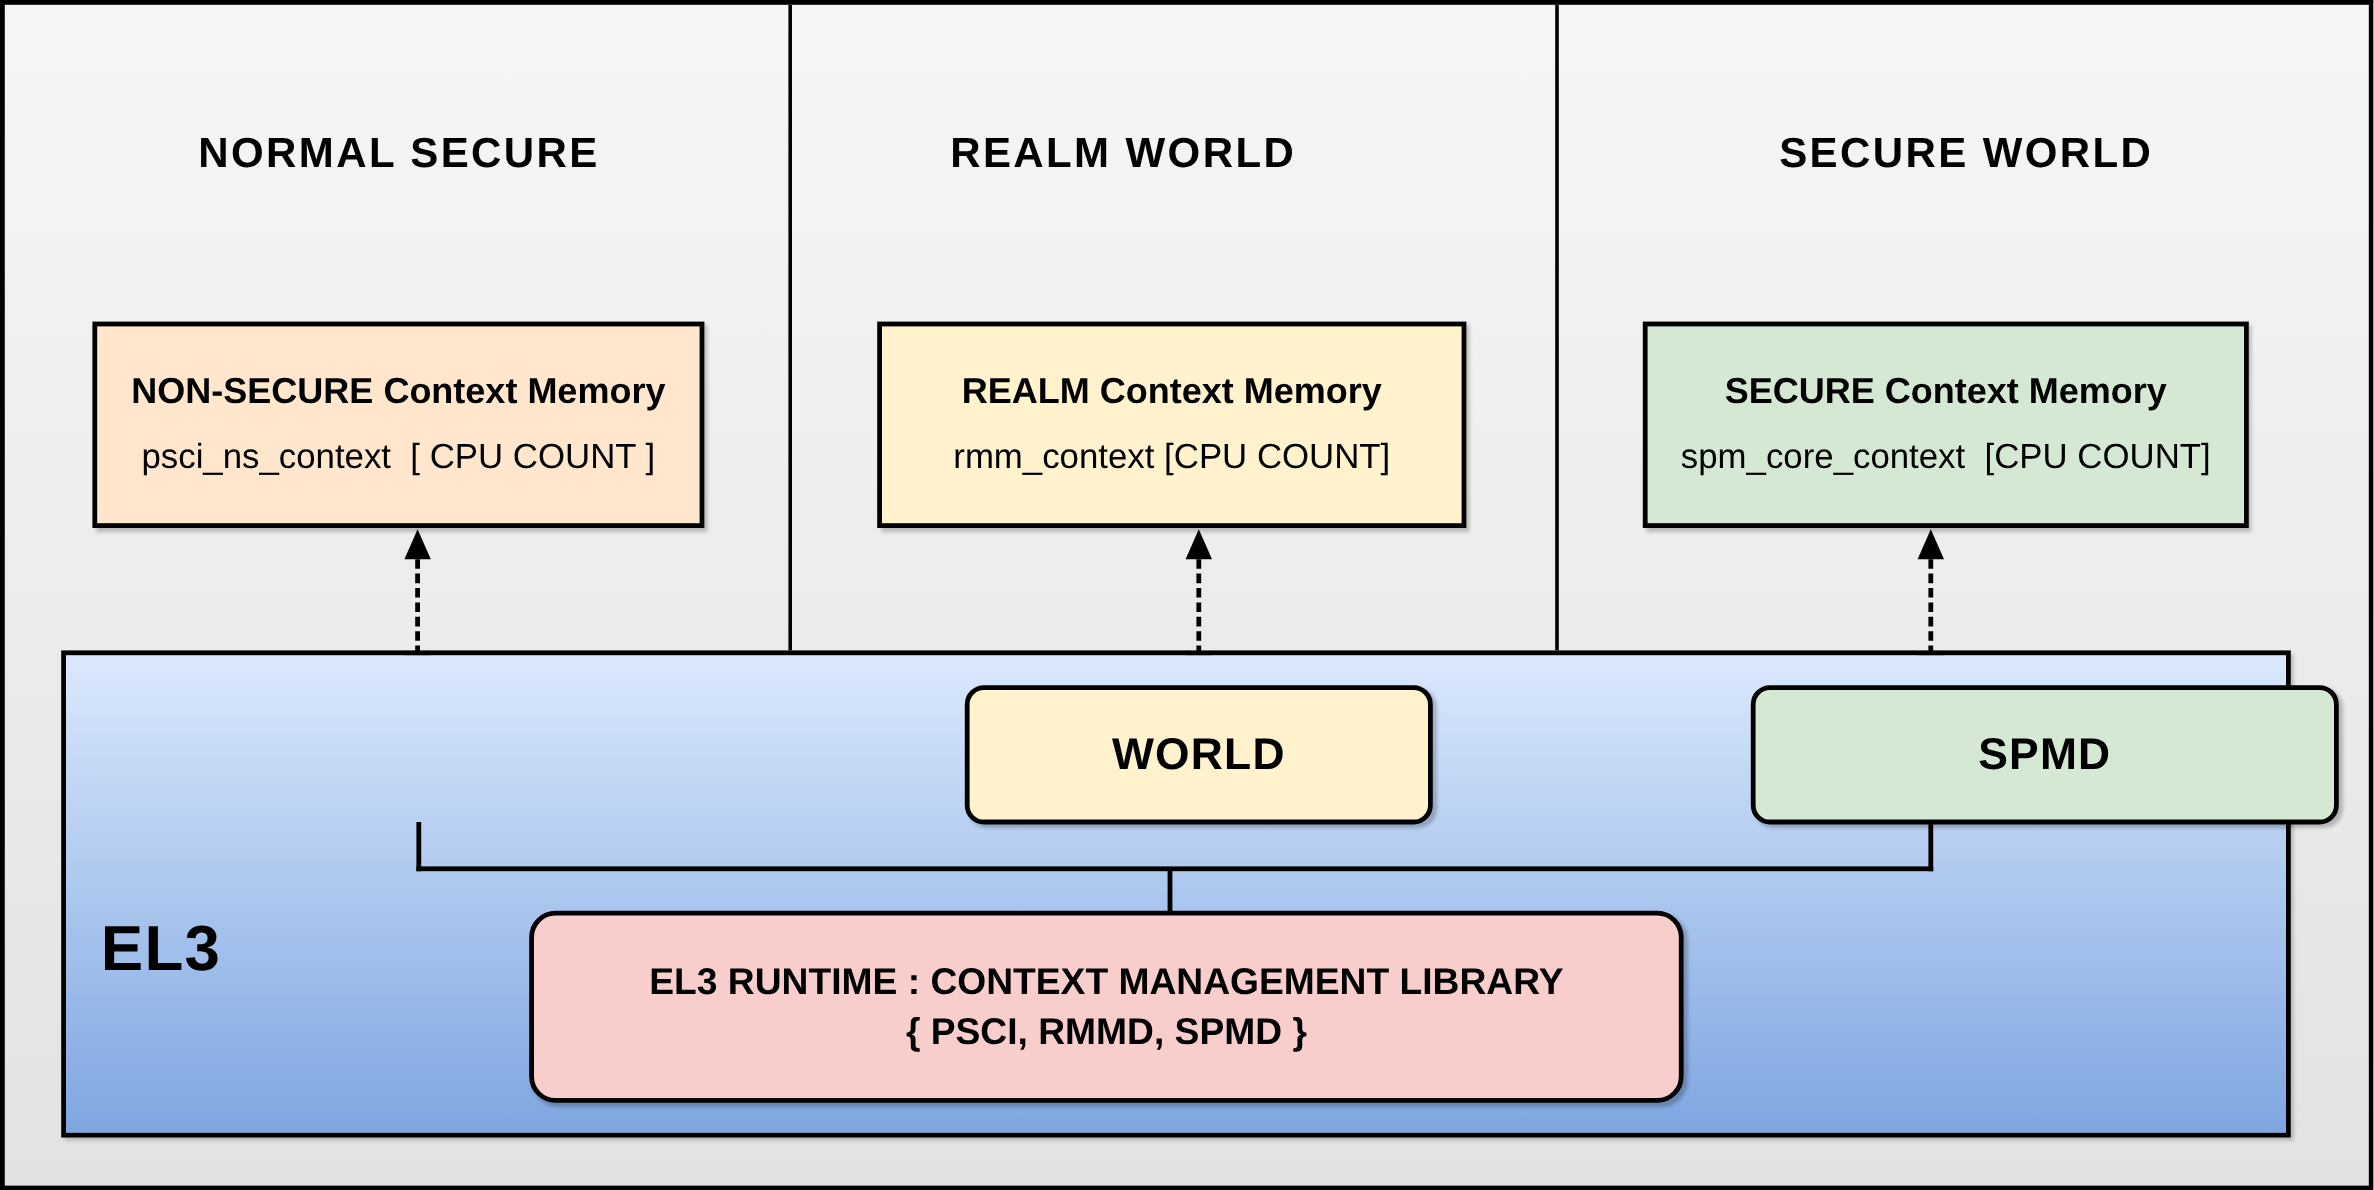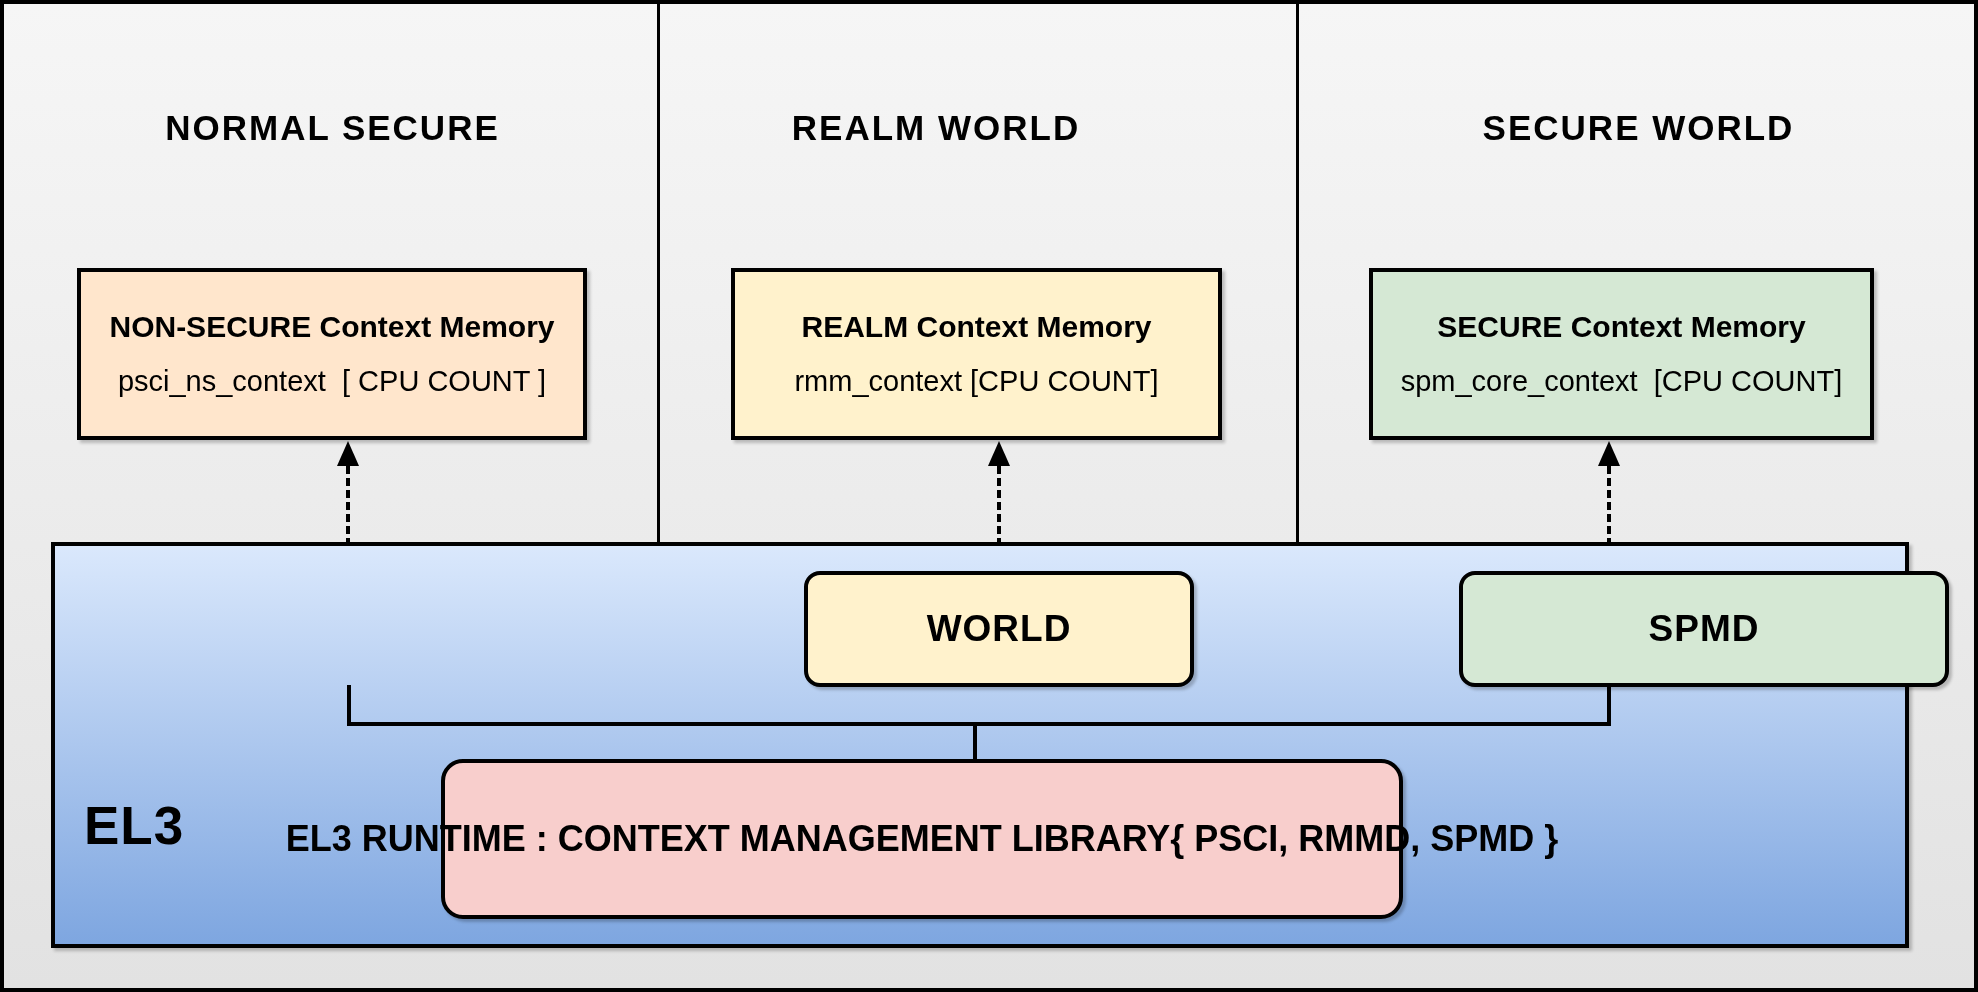--- a/index.html
+++ b/index.html
@@ -44,37 +44,37 @@
   .ah-down { width:0; height:0; border-left:11px solid transparent; border-right:11px solid transparent; border-top:25px solid #000; }
   .dash    { flex:1; width:0; border-left:4px dashed #000; }
 
   .el3-box {
     position:absolute; left:47px; top:538px; width:1858px; height:406px;
     border:4px solid #000;
     background:linear-gradient(#dae8fc, #7ea6e0);
   }
   .el3-label {
     position:absolute; left:80px; top:756px;
-    font-size:53px; font-weight:bold; letter-spacing:1px;margin-top:35px;
+    font-size:53px; font-weight:bold; letter-spacing:1px;
   }
 
   .svc {
     position:absolute; top:567px; height:116px;
     border:4px solid #000; border-radius:16px;
     display:flex; align-items:center; justify-content:center;
     font-size:37px; font-weight:bold; letter-spacing:1px;
   }
 
   .conn { position:absolute; background:#000; }
 
   .runtime {
     position:absolute; left:437px; top:755px; width:962px; height:160px;
     background:#f8cecc; border:4px solid #000; border-radius:22px;
-    display:flex; align-items:center; justify-content:center;
-    font-size:36px; font-weight:bold; line-height:42px; text-align:center; white-space:pre;
+    display:flex; flex-direction:column; align-items:center; justify-content:center;
+    font-size:31px; font-weight:bold; line-height:42px; text-align:center; white-space:pre;
   }
 </style>
 </head>
 <body>
 
 <div class="canvas">
 
   <div class="divider" style="left:653px"></div>
   <div class="divider" style="left:1292px"></div>
 

